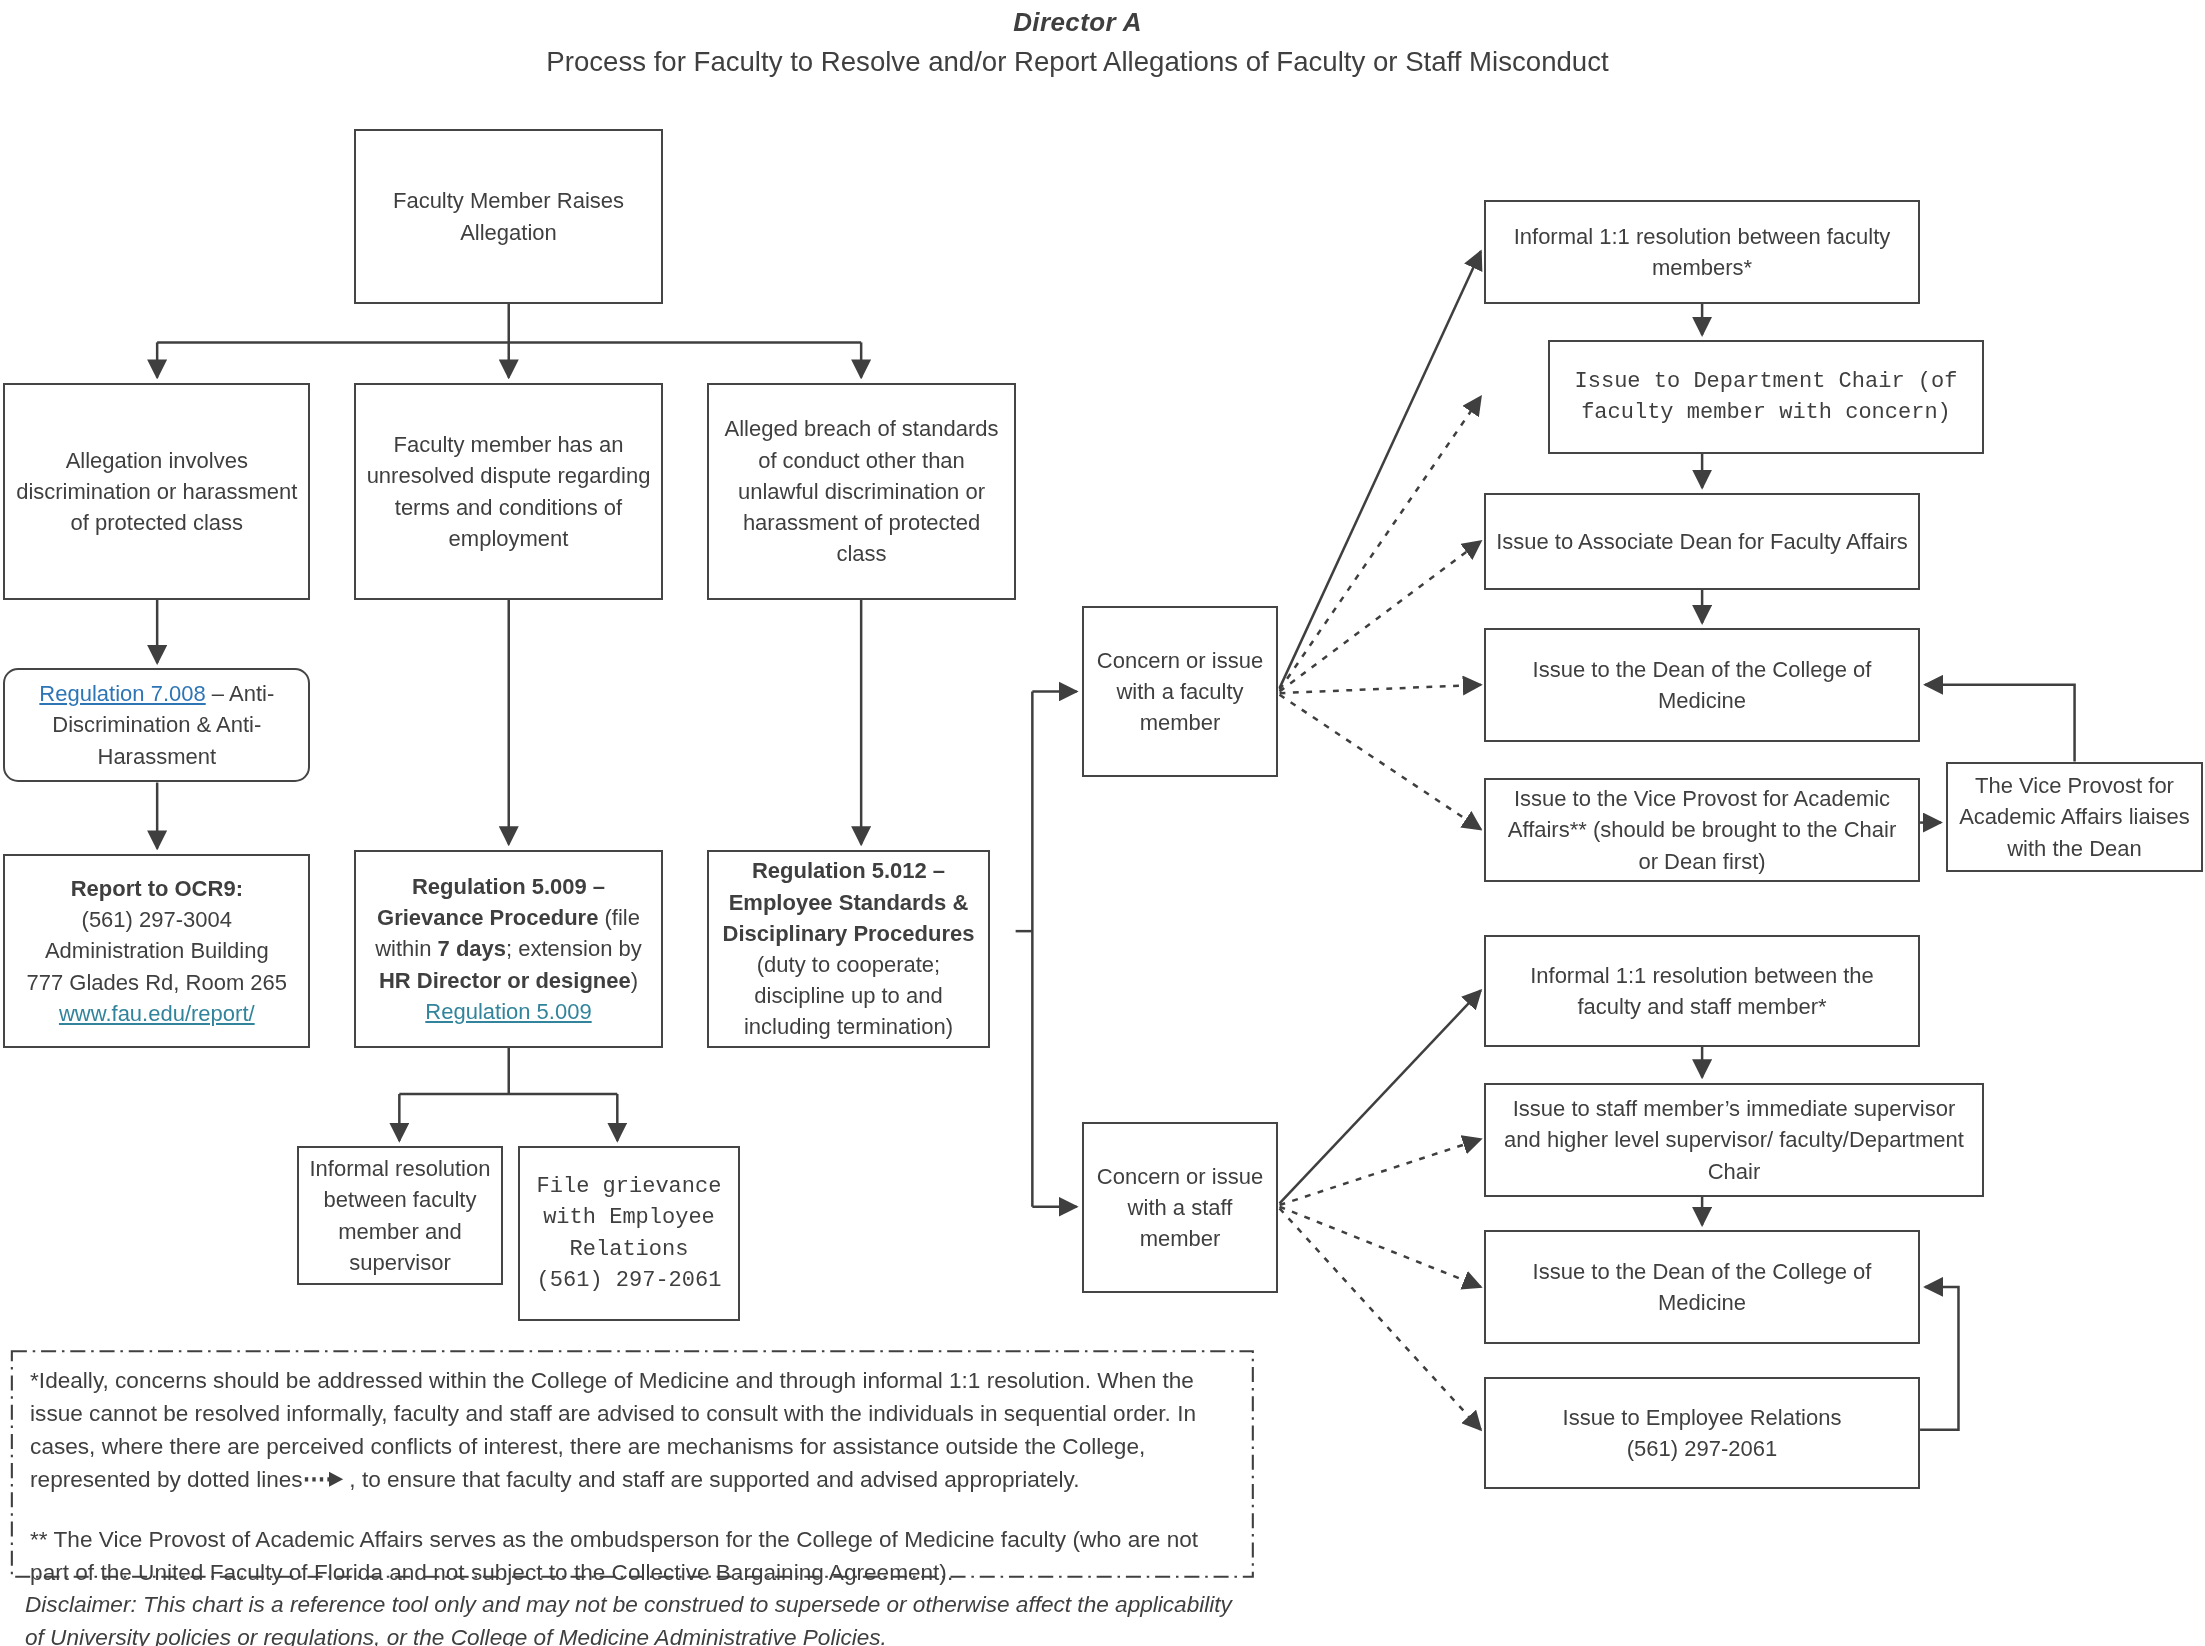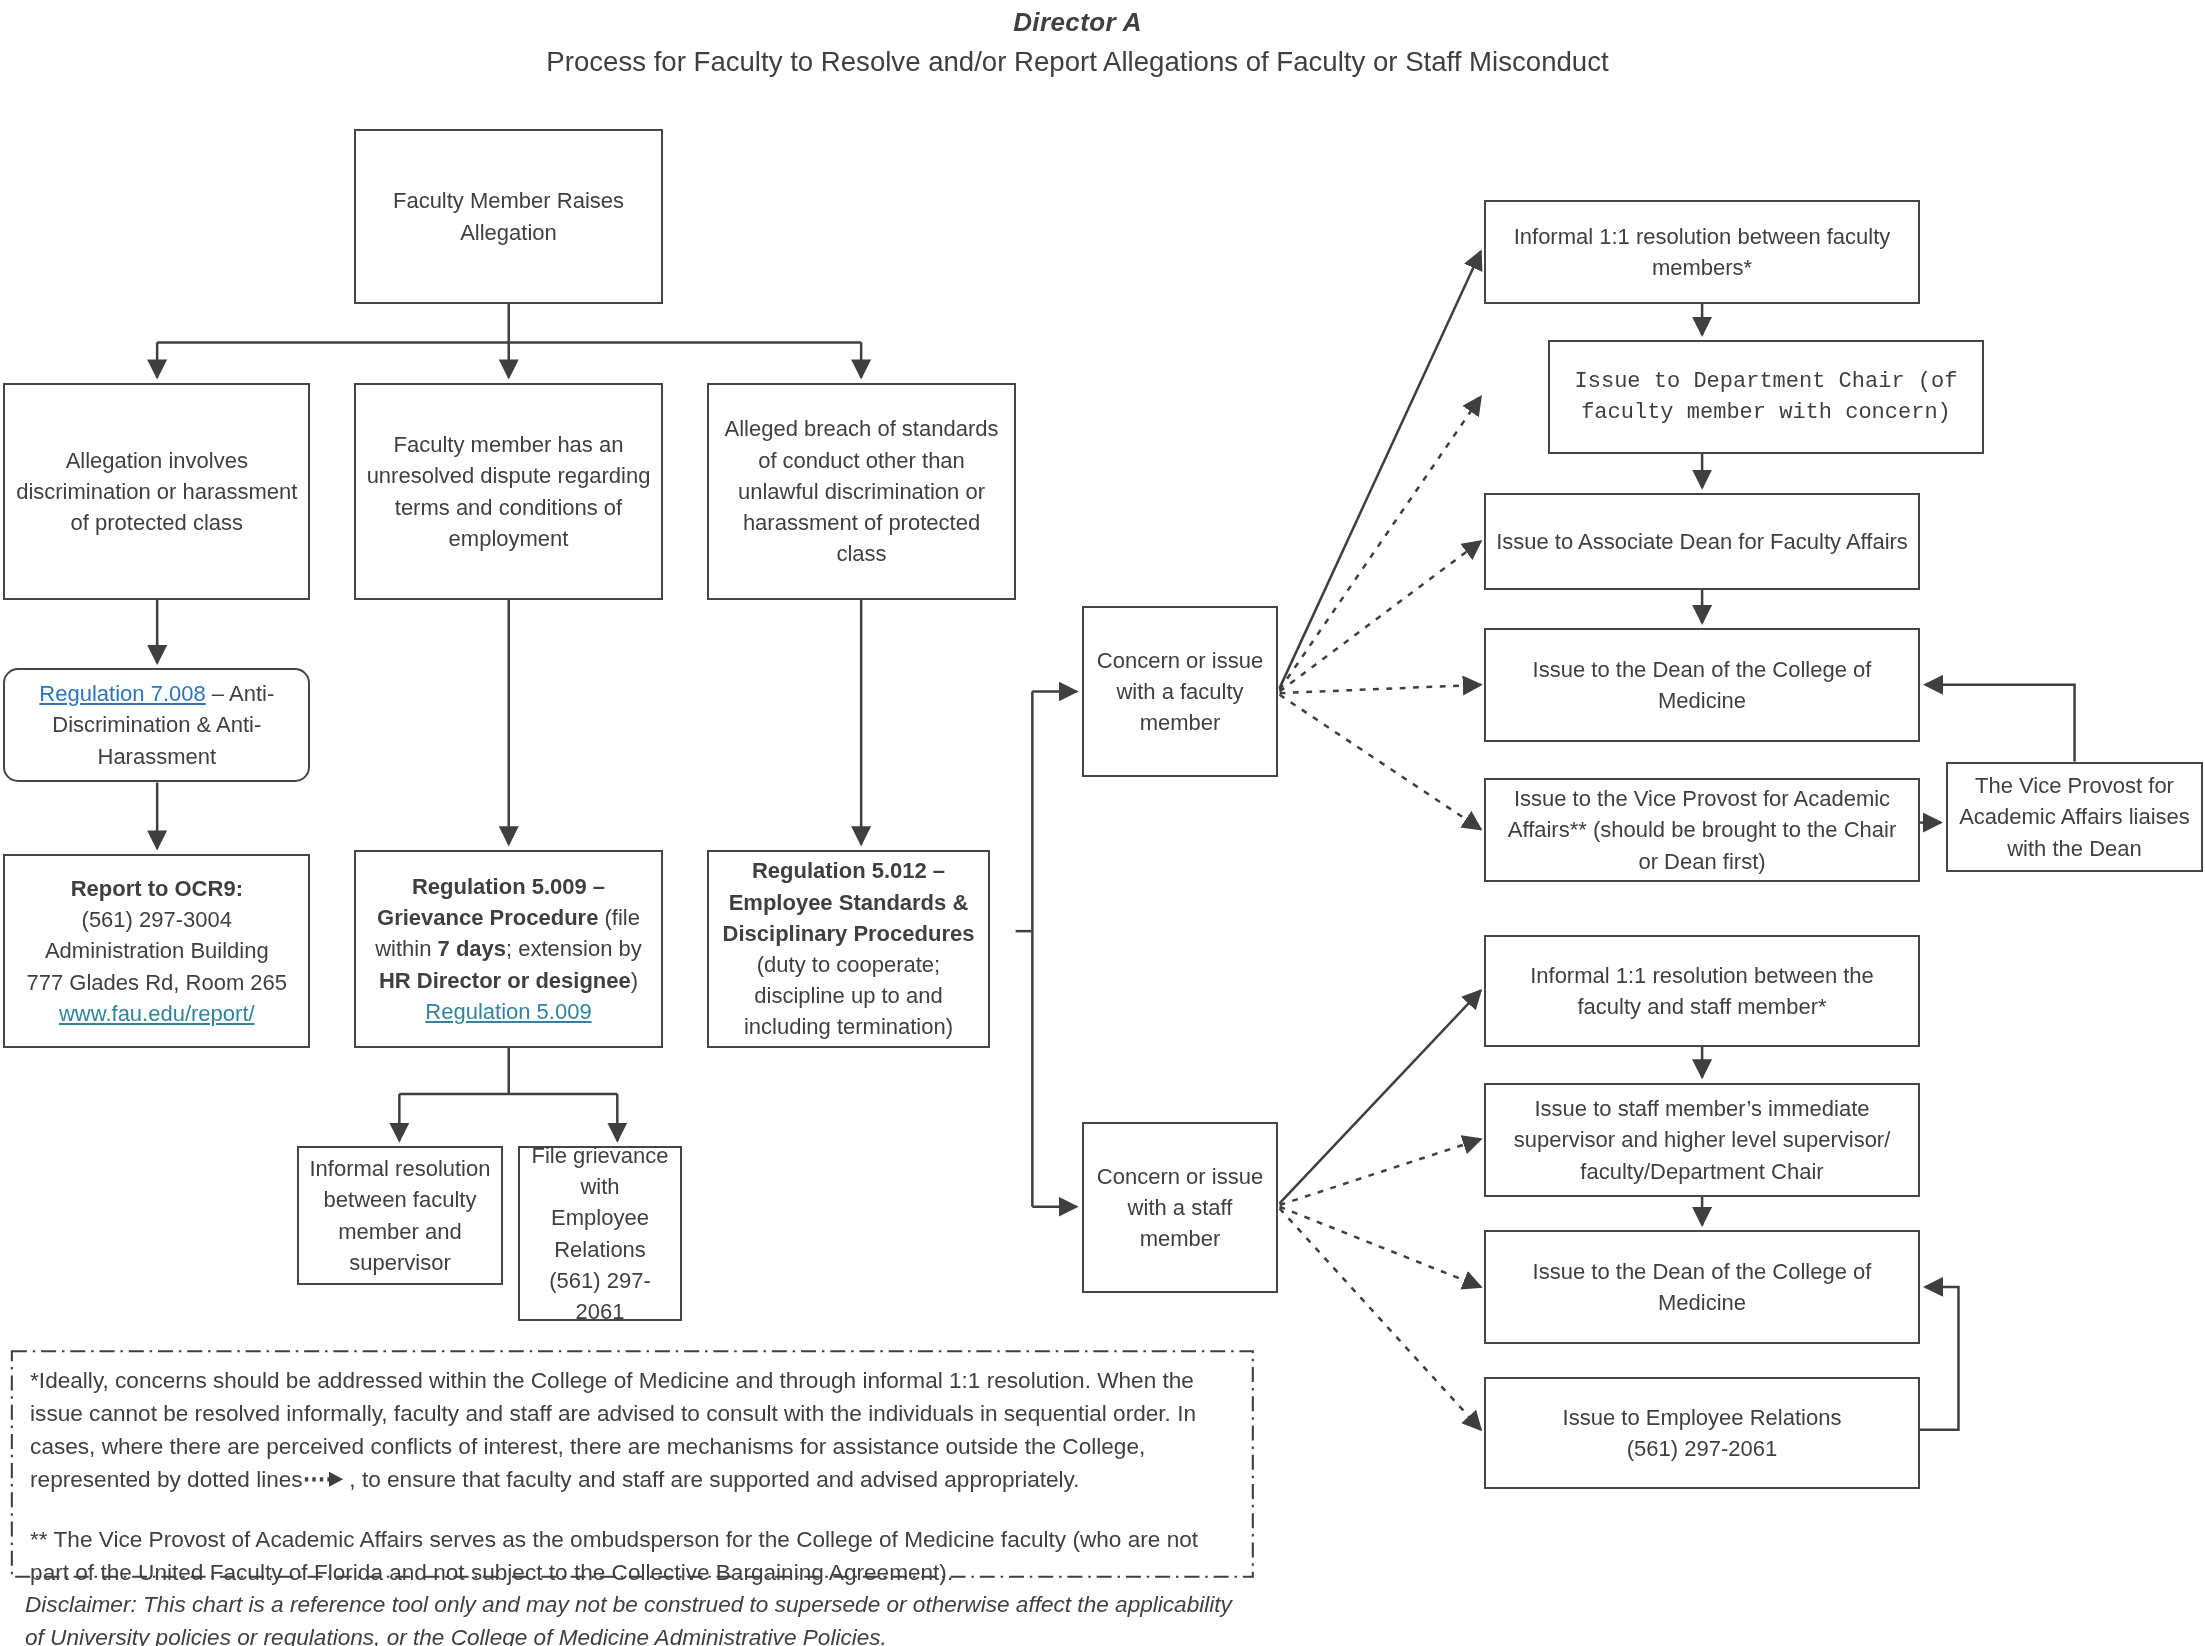--- a/index.html
+++ b/index.html
@@ -138,21 +138,21 @@
   </div>
 
   <div class="box" style="left:707px; top:850px; width:283px; height:198px;">
     <div><span class="b">Regulation 5.012 – Employee Standards &amp; Disciplinary Procedures</span><span> (duty to cooperate; discipline up to and including termination)</span></div>
   </div>
 
   <div class="box" style="left:297px; top:1146px; width:206px; height:139px;">
     <span>Informal resolution between faculty member and supervisor</span>
   </div>
 
-  <div class="box" style="left:518px; top:1146px; width:164px; height:175px;">
+  <div class="box" style="left:518px; top:1146px; width:222px; height:175px;font-family:Liberation Mono, monospace;">
     <span>File grievance with Employee Relations</span>
     <span>(561) 297-2061</span>
   </div>
 
   <div class="box" style="left:1082px; top:606px; width:196px; height:171px;">
     <span>Concern or issue with a faculty member</span>
   </div>
 
   <div class="box" style="left:1082px; top:1122px; width:196px; height:171px;">
     <span>Concern or issue with a staff member</span>
@@ -179,21 +179,21 @@
   </div>
 
   <div class="box" style="left:1946px; top:762px; width:257px; height:110px;">
     <span>The Vice Provost for Academic Affairs liaises with the Dean</span>
   </div>
 
   <div class="box" style="left:1484px; top:935px; width:436px; height:112px;">
     <span>Informal 1:1 resolution between the faculty and staff member*</span>
   </div>
 
-  <div class="box" style="left:1484px; top:1083px; width:436px; height:114px;">
+  <div class="box" style="left:1484px; top:1083px; width:500px; height:114px;">
     <span>Issue to staff member’s immediate supervisor and higher level supervisor/ faculty/Department Chair</span>
   </div>
 
   <div class="box" style="left:1484px; top:1230px; width:436px; height:114px;">
     <span>Issue to the Dean of the College of Medicine</span>
   </div>
 
   <div class="box" style="left:1484px; top:1377px; width:436px; height:112px;">
     <span>Issue to Employee Relations</span>
     <span>(561) 297-2061</span>

